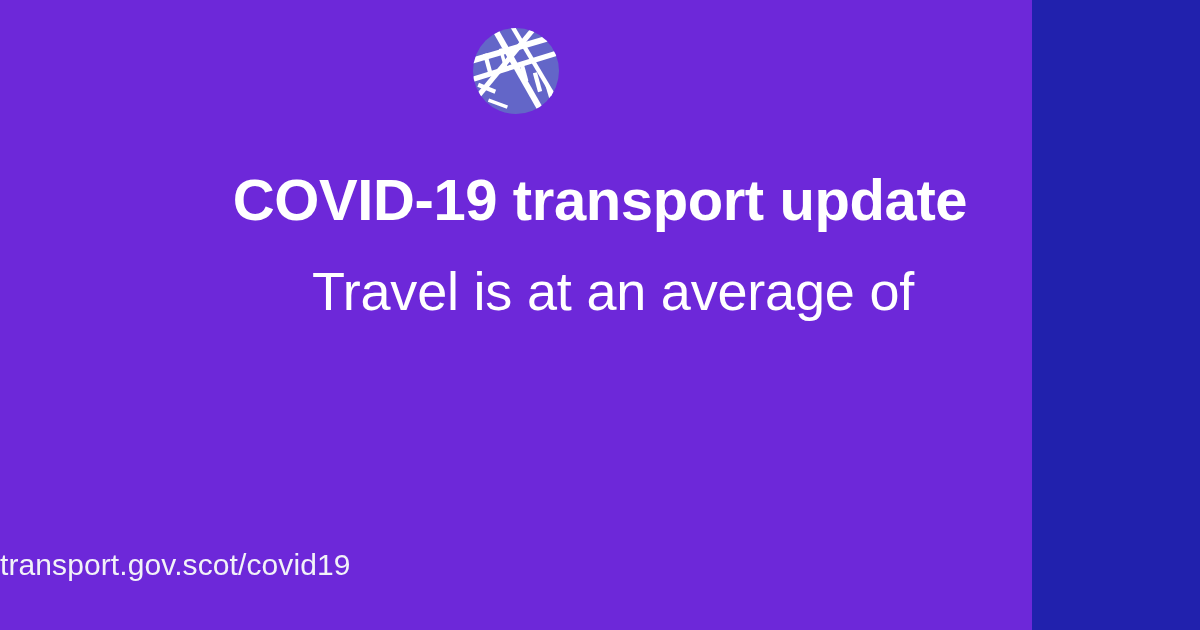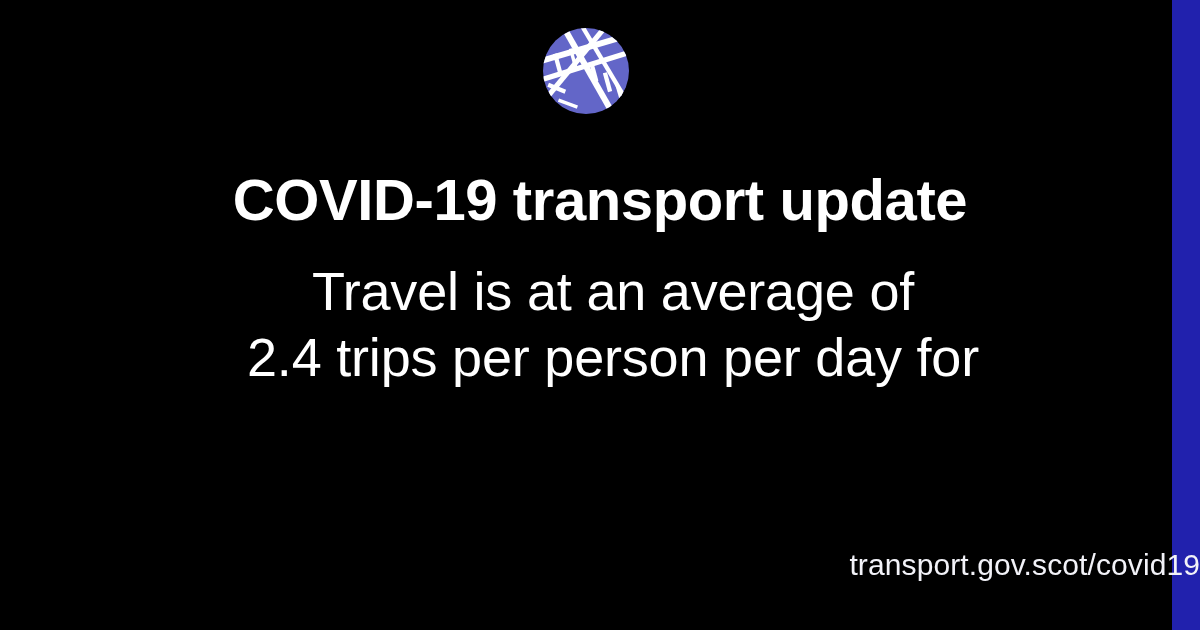--- a/index.html
+++ b/index.html
@@ -8,23 +8,23 @@
   }
   body {
     width: 1200px;
     height: 630px;
     overflow: hidden;
     font-family: "Liberation Sans", sans-serif;
     background: #2121AD;
   }
   .card {
     position: relative;
-    width: 1172px;
+    width: 1032px;
     height: 630px;
-    background: #000000;
+    background: #6d28d9;
     display: flex;
     flex-direction: column;
     align-items: center;
     box-sizing: border-box;
   }
   .logo-wrap {
     position: absolute;
     top: 28px;
     left: 50%;
     transform: translateX(-50%);
@@ -65,21 +65,21 @@
   .body-line {
     display: block;
     white-space: nowrap;
     padding-left: 26px;
   }
   .footer-url {
     position: absolute;
     top: 548px;
     left: 0;
     width: 1200px;
-    text-align: right;
+    text-align: left;
     color: #F2F2F8;
     font-size: 30px;
     font-weight: 400;
     letter-spacing: 0.1px;
     white-space: nowrap;
   }
 </style>
 </head>
 <body>
 
@@ -114,18 +114,17 @@
         <line x1="6" y1="66" x2="26" y2="74" stroke-width="5"></line>
         <line x1="18" y1="84" x2="40" y2="92" stroke-width="4"></line>
       </g>
     </svg>
   </div>
 
   <h1 class="headline">COVID-19 transport update</h1>
 
   <div class="body-block">
     <span class="body-line">Travel is at an average of</span>
-    <span class="body-line">2.4 trips per person per day for</span>
   </div>
 
   <div class="footer-url">transport.gov.scot/covid19</div>
 
 </div>
 
 </body></html>

